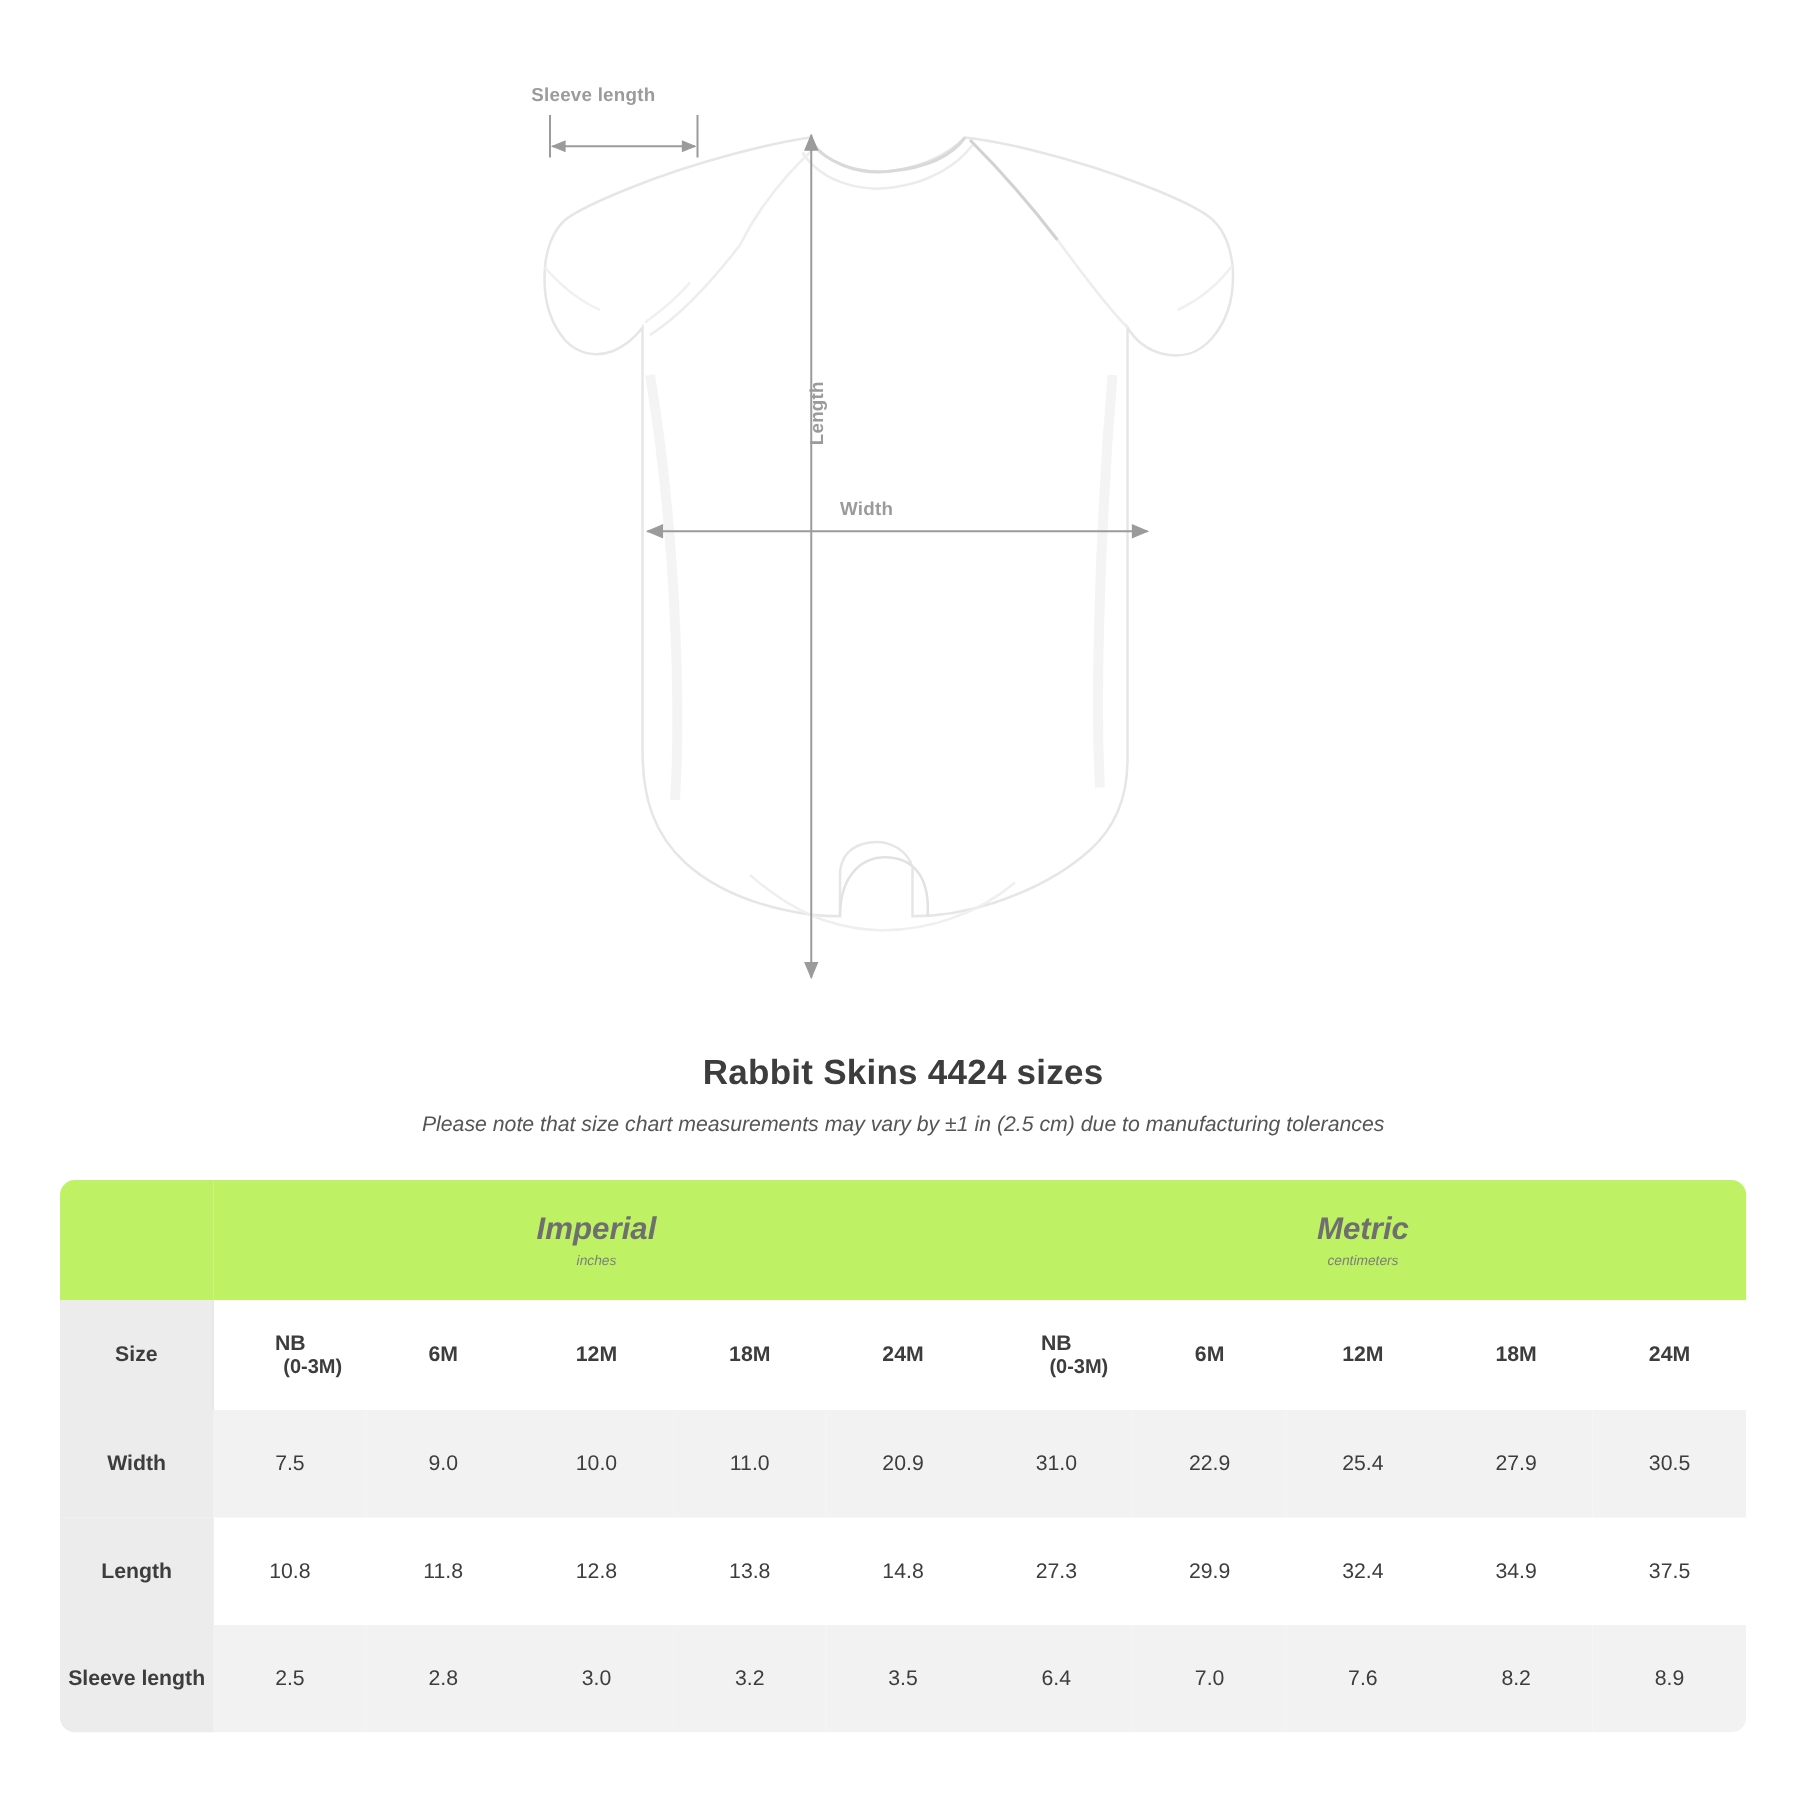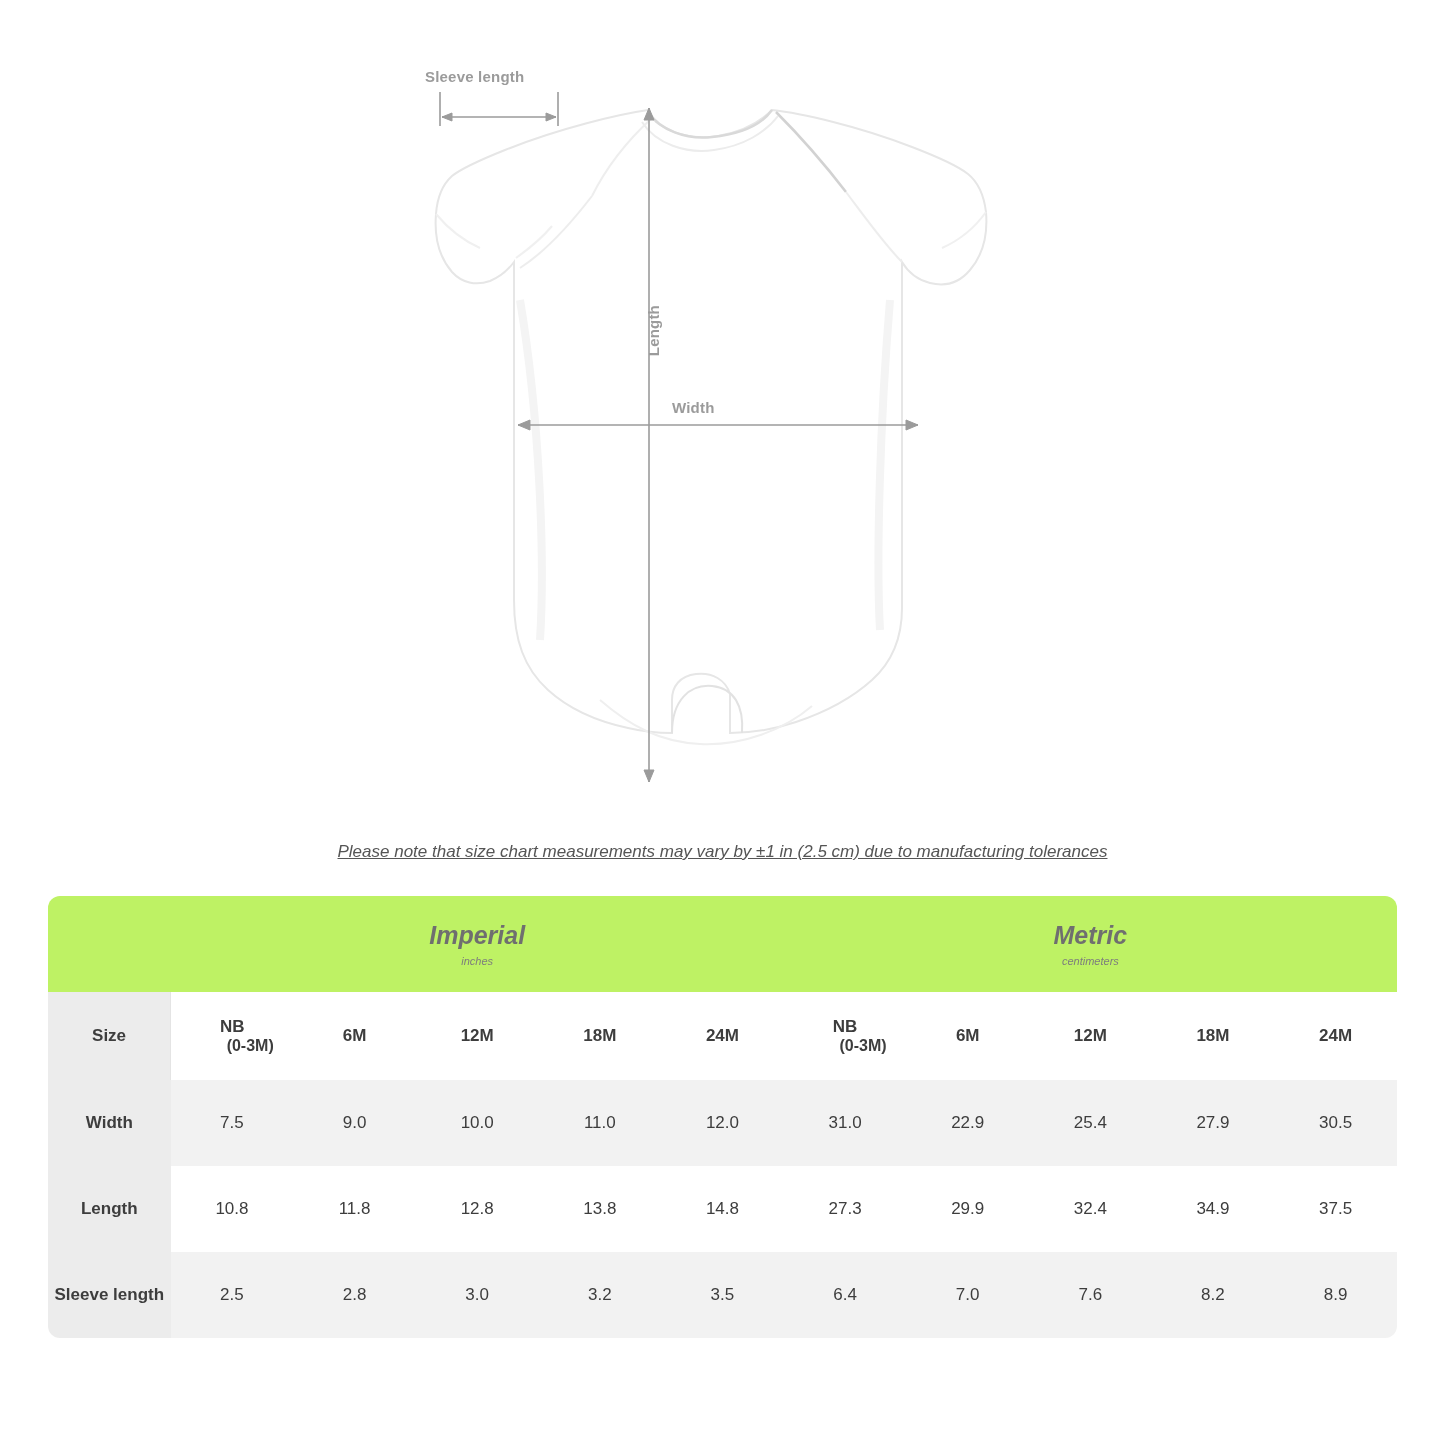--- a/index.html
+++ b/index.html
@@ -61,21 +61,20 @@
     font-size: 28px;
     font-weight: bold;
     color: #3d3d3d;
     letter-spacing: .2px;
   }
   .chart-note {
     margin-top: 16px;
     font-size: 17px;
     font-style: italic;
     color: #555555;
-    text-decoration: underline;
   }
 
   
   .table-wrap {
     margin: 34px 48px 0 48px;
     border-radius: 12px;
     overflow: hidden;
   }
   table.size-table {
     width: 100%;
@@ -211,20 +210,21 @@
       <path d="M918 425 l-12 -5 v10 z"></path>
     </g>
   </svg>
 
   <div class="dim-label sleeve">Sleeve length</div>
   <div class="dim-label width">Width</div>
   <div class="dim-label length">Length</div>
 </div>
 
 <div class="chart-head">
+  <div class="chart-title">Rabbit Skins 4424 sizes</div>
   <div class="chart-note">Please note that size chart measurements may vary by ±1 in (2.5 cm) due to manufacturing tolerances</div>
 </div>
 
 <div class="table-wrap">
   <table class="size-table">
     <tbody>
       <tr class="unit-row">
         <td></td>
         <td colspan="5">
           <div class="unit-sys">Imperial</div>
@@ -255,21 +255,21 @@
         <td>18M</td>
         <td>24M</td>
       </tr>
 
       <tr class="data-row alt">
         <td class="rowlabel">Width</td>
         <td>7.5</td>
         <td>9.0</td>
         <td>10.0</td>
         <td>11.0</td>
-        <td>12.0</td>
+        <td>20.9</td>
         <td>31.0</td>
         <td>22.9</td>
         <td>25.4</td>
         <td>27.9</td>
         <td>30.5</td>
       </tr>
 
       <tr class="data-row">
         <td class="rowlabel">Length</td>
         <td>10.8</td>

